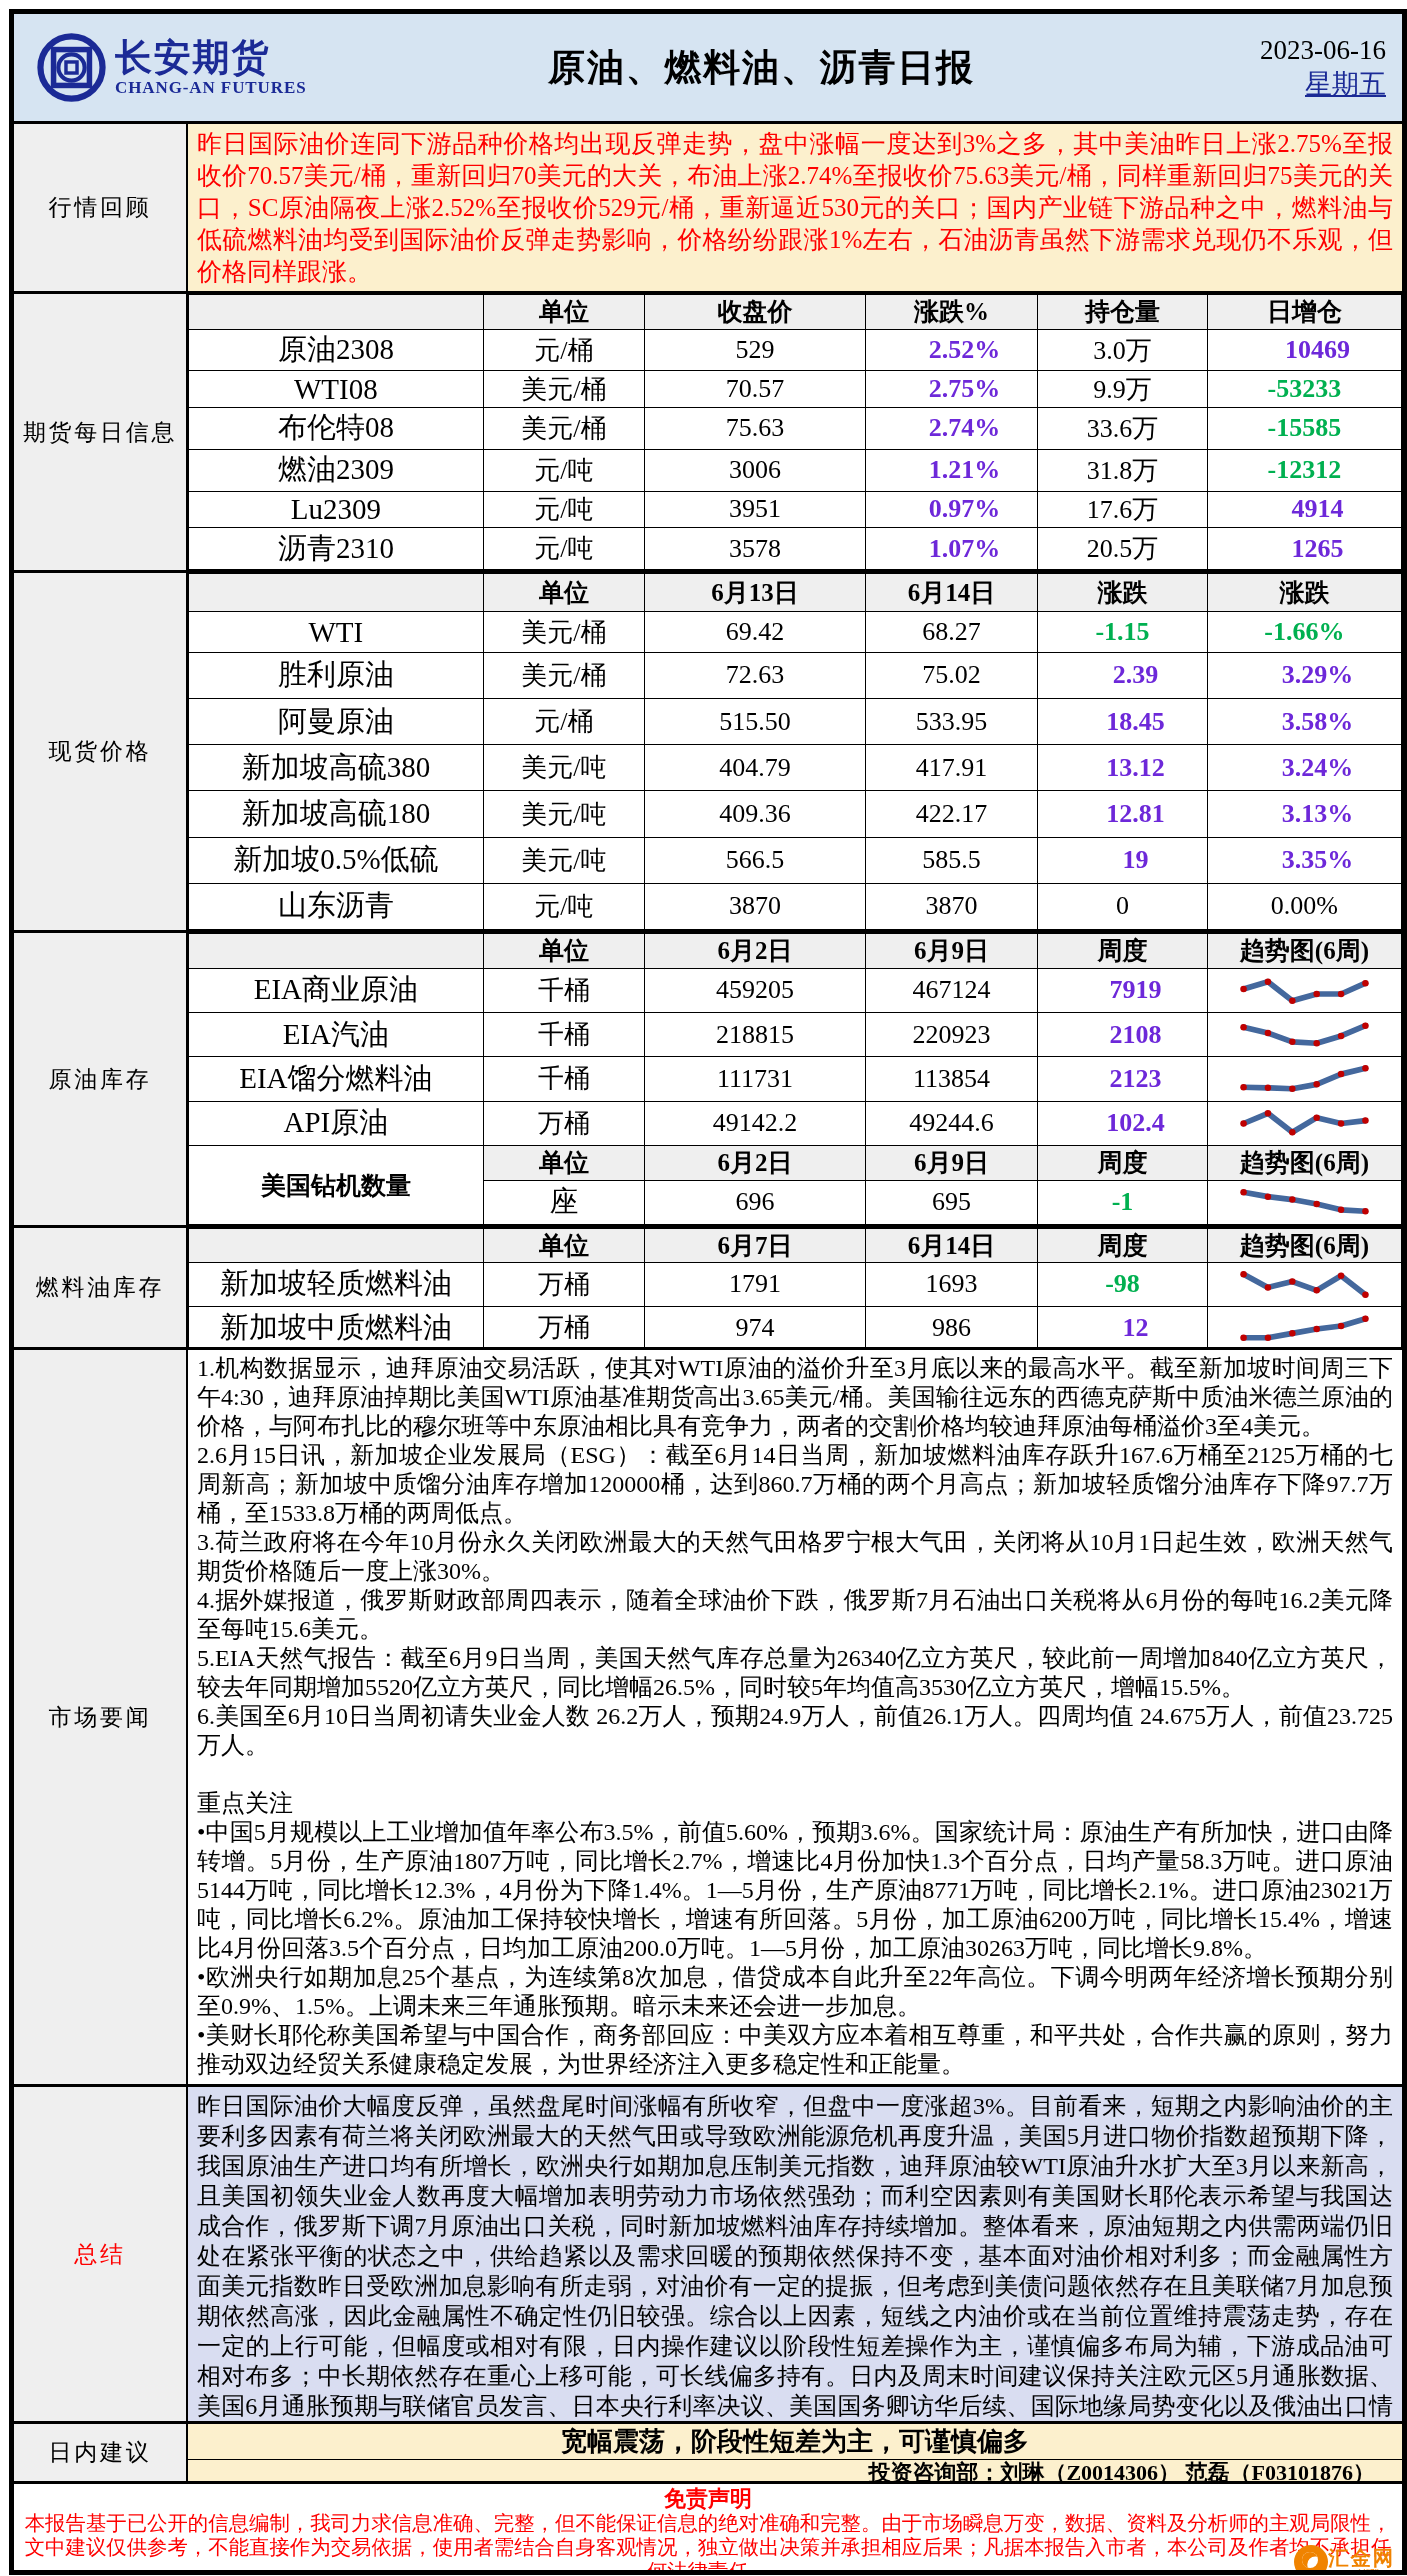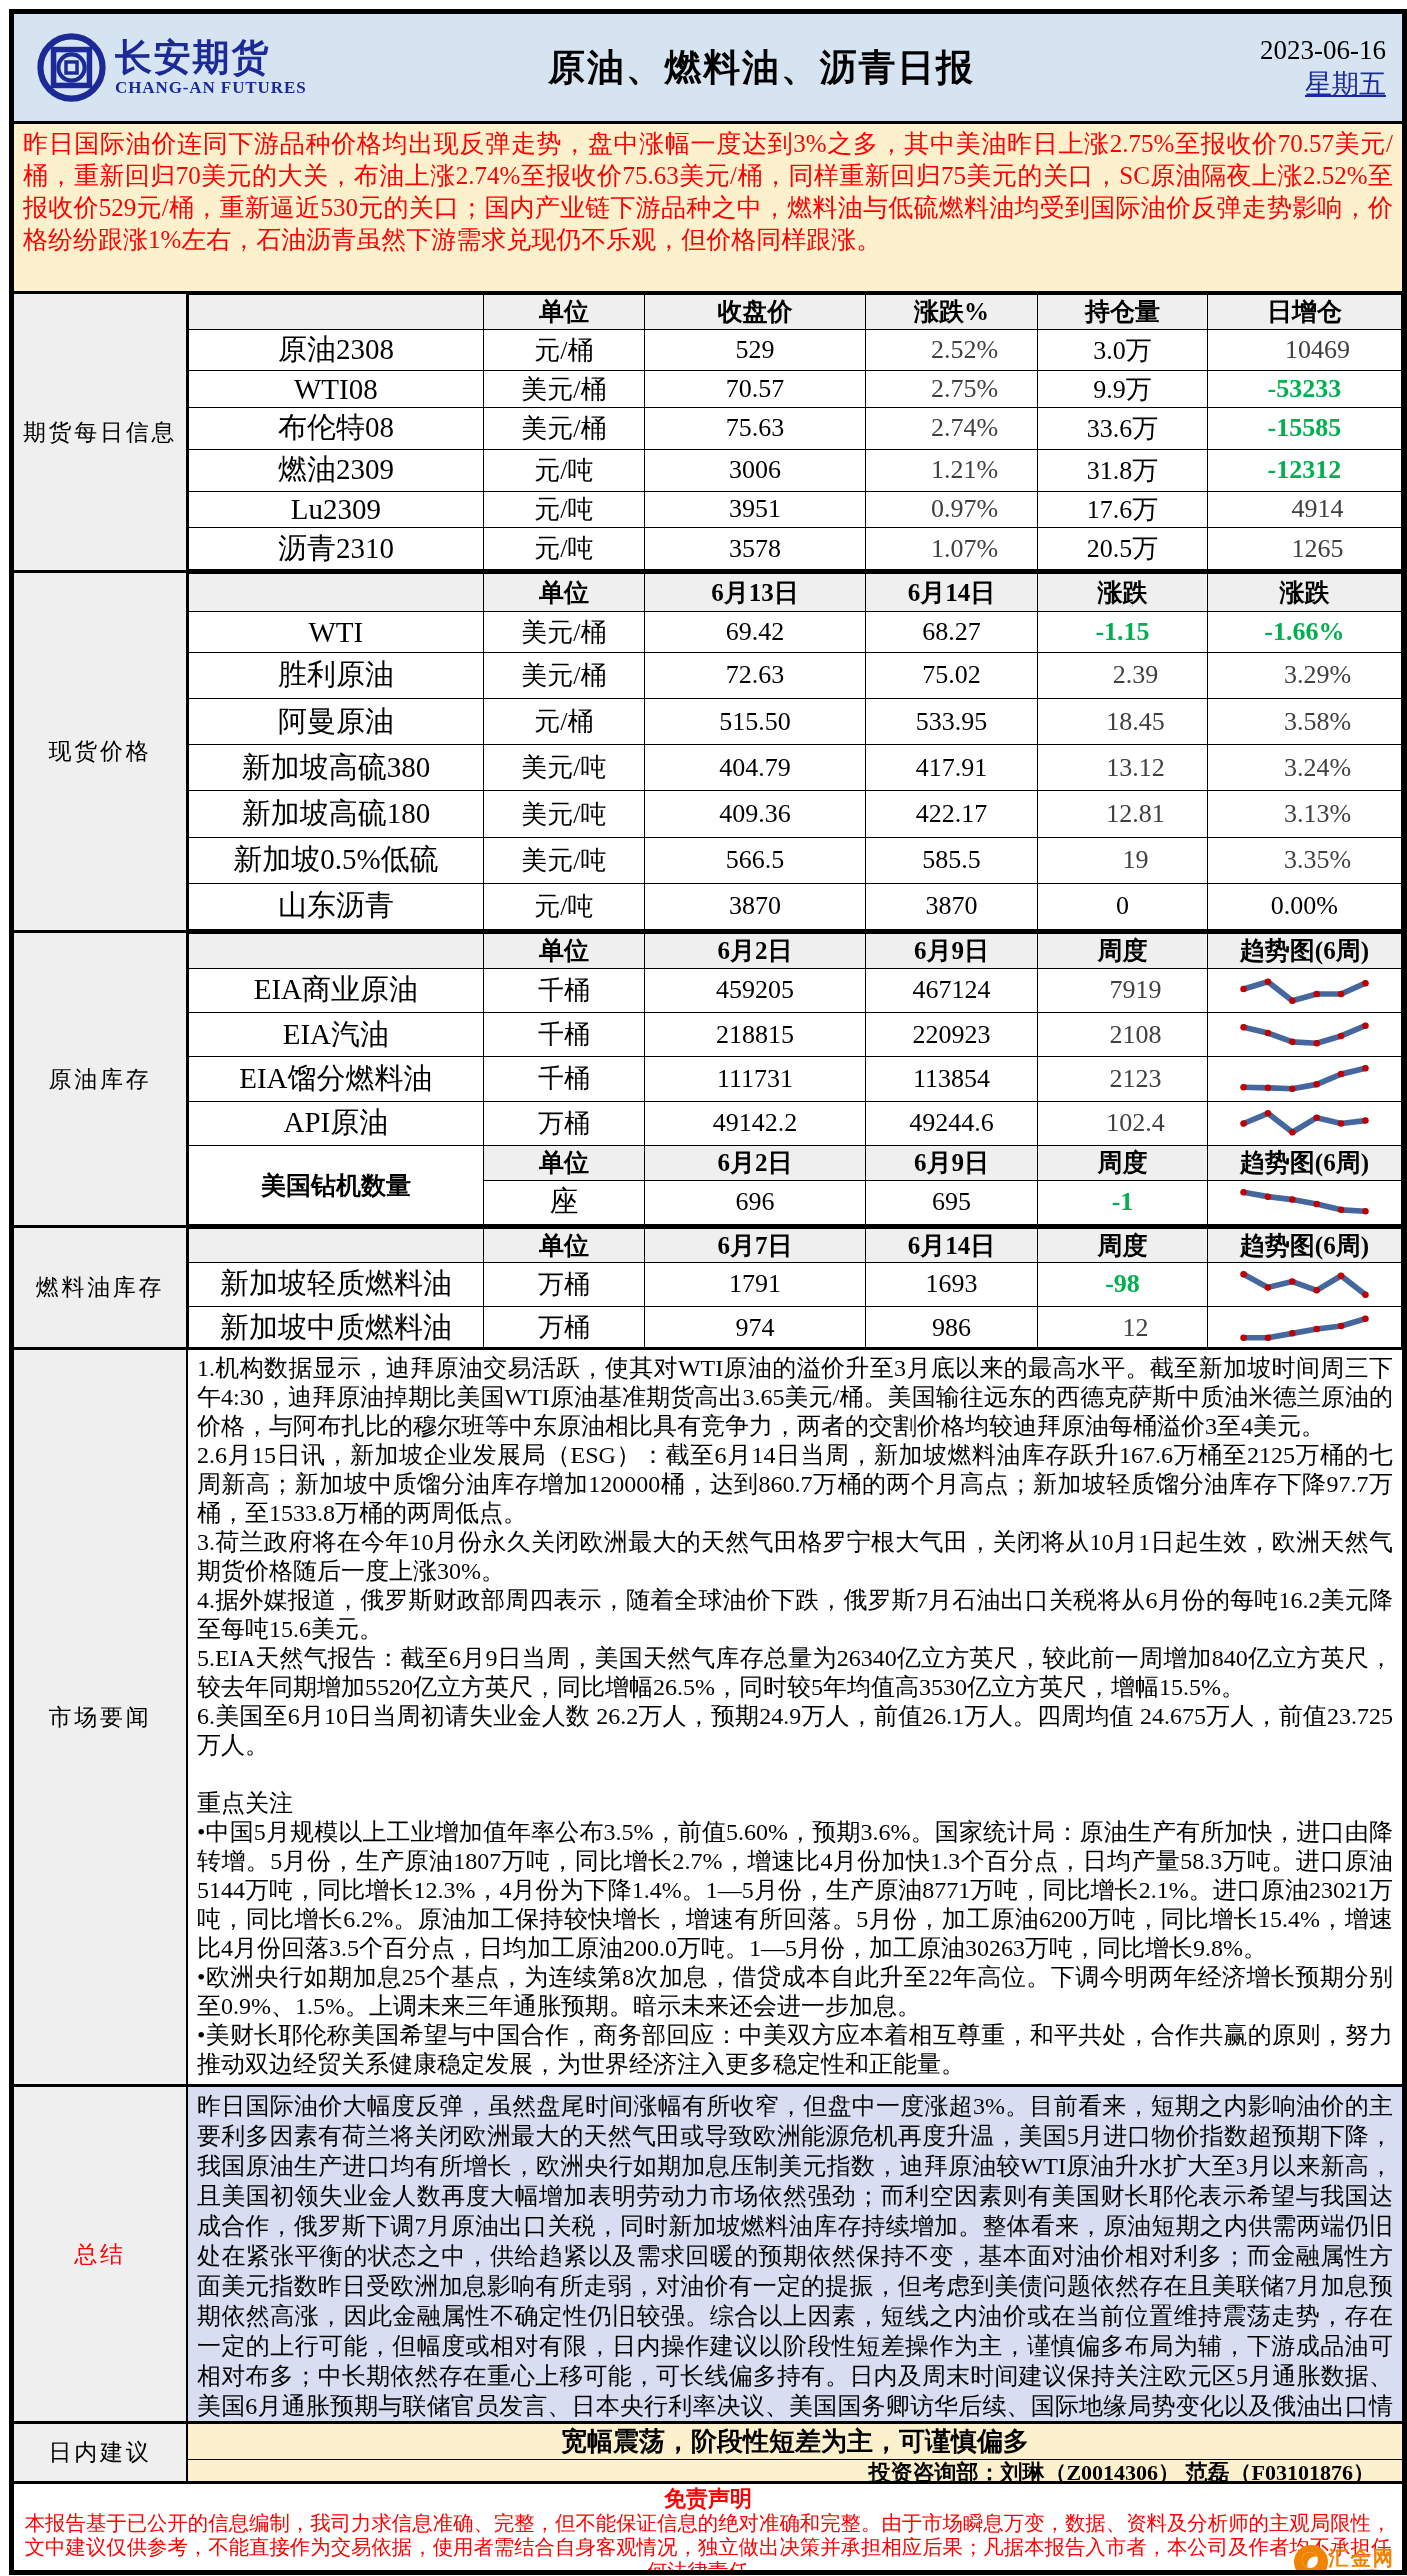--- a/index.html
+++ b/index.html
@@ -25,21 +25,21 @@
   
   .review{height:170px;}
   .review .cont{background:#fcf0cd;padding:3.6px 9px;}
   .review-text{color:#fe0000;font-size:25px;line-height:32px;text-align:justify;}
   
   .t-sec table{width:100%;height:100%;border-collapse:collapse;table-layout:fixed;}
   .t-sec td{border:1.8px solid #000;text-align:center;vertical-align:middle;font-size:26px;color:#000;
             padding:0 1.8px;overflow:hidden;white-space:nowrap;}
   .t-sec tr.thead td{background:#efefef;font-weight:bold;font-size:25px;}
   .t-sec td.name-cell{font-weight:normal;font-size:29px;}
-  .t-sec td.red{color:#404040;font-weight:normal;padding-left:28px;}
+  .t-sec td.red{color:#6d28d9;font-weight:bold;padding-left:28px;}
   .t-sec td.green{color:#00b050;font-weight:bold;}
   .t-sec td.spark-cell{padding:1.8px 5.3px;}
   .futures{height:279px;}
   .spot{height:360px;}
   .crude{height:295px;}
   .fuel{height:122px;}
   .spark{display:block;margin:0 auto;}
   
   .news{height:737px;}
   .news .cont{padding:3.6px 9px;border-radius:30px;}
@@ -85,20 +85,21 @@
       </div>
     </div>
     <div class="hdr-title">原油、燃料油、沥青日报</div>
     <div class="hdr-date">
       <div class="d1">2023-06-16</div>
       <div class="d2">星期五</div>
     </div>
   </div>
 
   <div class="sec review">
+    <div class="side">行情回顾</div>
     <div class="cont">
       <div class="review-text">昨日国际油价连同下游品种价格均出现反弹走势，盘中涨幅一度达到3%之多，其中美油昨日上涨2.75%至报收价70.57美元/桶，重新回归70美元的大关，布油上涨2.74%至报收价75.63美元/桶，同样重新回归75美元的关口，SC原油隔夜上涨2.52%至报收价529元/桶，重新逼近530元的关口；国内产业链下游品种之中，燃料油与低硫燃料油均受到国际油价反弹走势影响，价格纷纷跟涨1%左右，石油沥青虽然下游需求兑现仍不乐观，但价格同样跟涨。</div>
     </div>
   </div>
 
   <div class="sec t-sec futures">
     <div class="side">期货每日信息</div>
     <div class="cont">
       <table>
         <colgroup>

